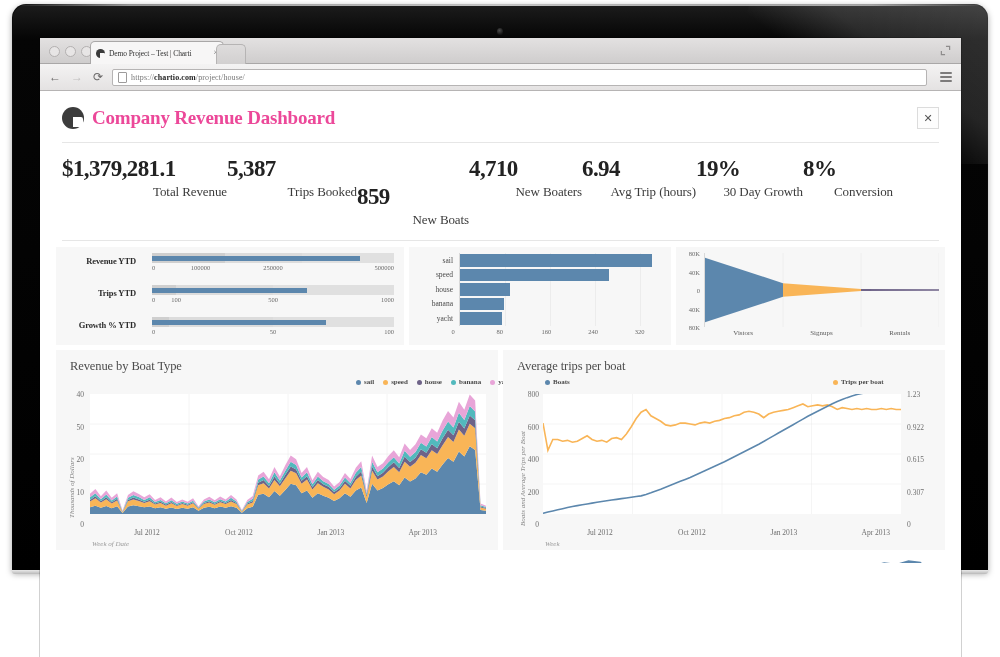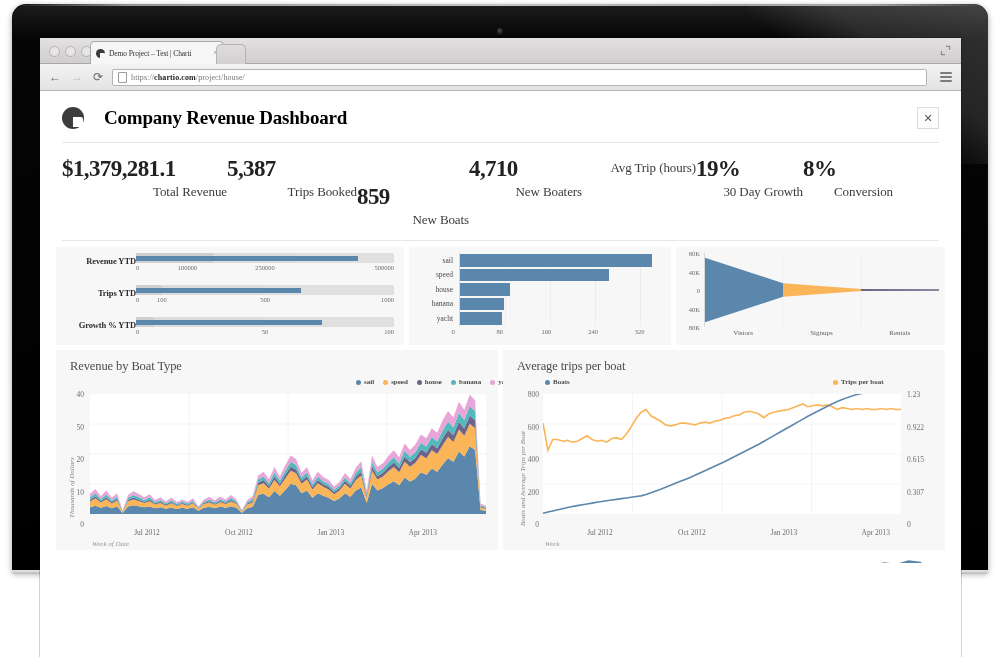--- a/index.html
+++ b/index.html
@@ -77,41 +77,41 @@
   .menu-ic{position:absolute;right:9px;top:7px;width:12px;height:12px;
            display:flex;flex-direction:column;justify-content:center;gap:2px;}
   .menu-ic i{display:block;height:2px;background:#7d7b7b;border-radius:1px;}
 
   
   .page{position:relative;height:472px;background:#fff;overflow:hidden;}
   .dash-head{display:flex;align-items:center;padding:16px 22px 0 22px;}
   .logo{width:22px;height:22px;border-radius:50%;background:#3c3c3c;position:relative;flex:0 0 auto;}
   .logo:after{content:"";position:absolute;right:1px;top:10px;width:10px;height:10px;
        background:#fff;border-radius:0 2px 2px 0;}
-  .dash-title{font-size:19px;font-weight:bold;color:#000000;margin-left:20px;letter-spacing:-.2px;}
+  .dash-title{font-size:19px;font-weight:bold;color:#ec4899;margin-left:8px;letter-spacing:-.2px;}
   .close-box{margin-left:auto;width:20px;height:20px;border:1px solid #dcdcdc;
        background:#fdfdfd;display:flex;align-items:center;justify-content:center;
        font-size:11px;color:#555;}
   .hr{margin:13px 22px 0 22px;height:1px;background:#e6e6e6;}
 
   .kpis{display:flex;padding:14px 22px 12px 22px;}
   .kpi{flex:0 0 auto;}
   .kpi .v{font-size:23px;font-weight:bold;color:#222;line-height:1.05;letter-spacing:-.6px;}
   .kpi .l{font-size:13px;color:#3b3b3b;margin-top:3px;letter-spacing:-.1px;text-align:right;}
   .hr2{margin:0 22px;height:1px;background:#e6e6e6;}
 
   .row-widgets{display:flex;gap:5px;padding:6px 16px 0 16px;height:104px;box-sizing:border-box;}
   .w{background:#f7f7f7;position:relative;box-sizing:border-box;}
   .w-bullets{flex:0 0 348px;padding:6px 10px 0 6px;}
   .w-bars{flex:0 0 262px;}
   .w-funnel{flex:1 1 auto;}
 
   
   .bullet{display:flex;align-items:flex-start;height:30px;margin-bottom:2px;}
-  .blabel{width:74px;text-align:right;padding-right:0;font-size:8.5px;font-weight:bold;
+  .blabel{width:74px;text-align:right;padding-right:16px;font-size:8.5px;font-weight:bold;
           color:#2c2c2c;padding-top:3px;letter-spacing:-.1px;}
   .btrack{position:relative;flex:1 1 auto;}
   .bbands{position:relative;height:10px;background:#e0e0e0;}
   .bband{position:absolute;top:0;bottom:0;background:#cfcfcf;}
   .bband.b2{background:#dcdcdc;}
   .bval{position:absolute;left:0;top:2.5px;height:5px;background:#5c87ad;}
   .bticks{position:relative;height:12px;}
   .btick{position:absolute;top:1px;font-size:6.5px;color:#6a6a6a;transform:translateX(-50%);white-space:nowrap;}
   .btick.first{transform:none;}
   .btick.last{transform:translateX(-100%);}
@@ -227,20 +227,21 @@
           </div>
           <div class="kpi" style="width: 112px; margin-top: 28px;">
             <div class="v">859</div>
             <div class="l">New Boats</div>
           </div>
           <div class="kpi" style="width: 113px;">
             <div class="v">4,710</div>
             <div class="l">New Boaters</div>
           </div>
           <div class="kpi" style="width: 114px;">
+            <div class="v">6.94</div>
             <div class="l">Avg Trip (hours)</div>
           </div>
           <div class="kpi" style="width: 107px;">
             <div class="v">19%</div>
             <div class="l">30 Day Growth</div>
           </div>
           <div class="kpi" style="width: 90px;">
             <div class="v">8%</div>
             <div class="l">Conversion</div>
           </div>

